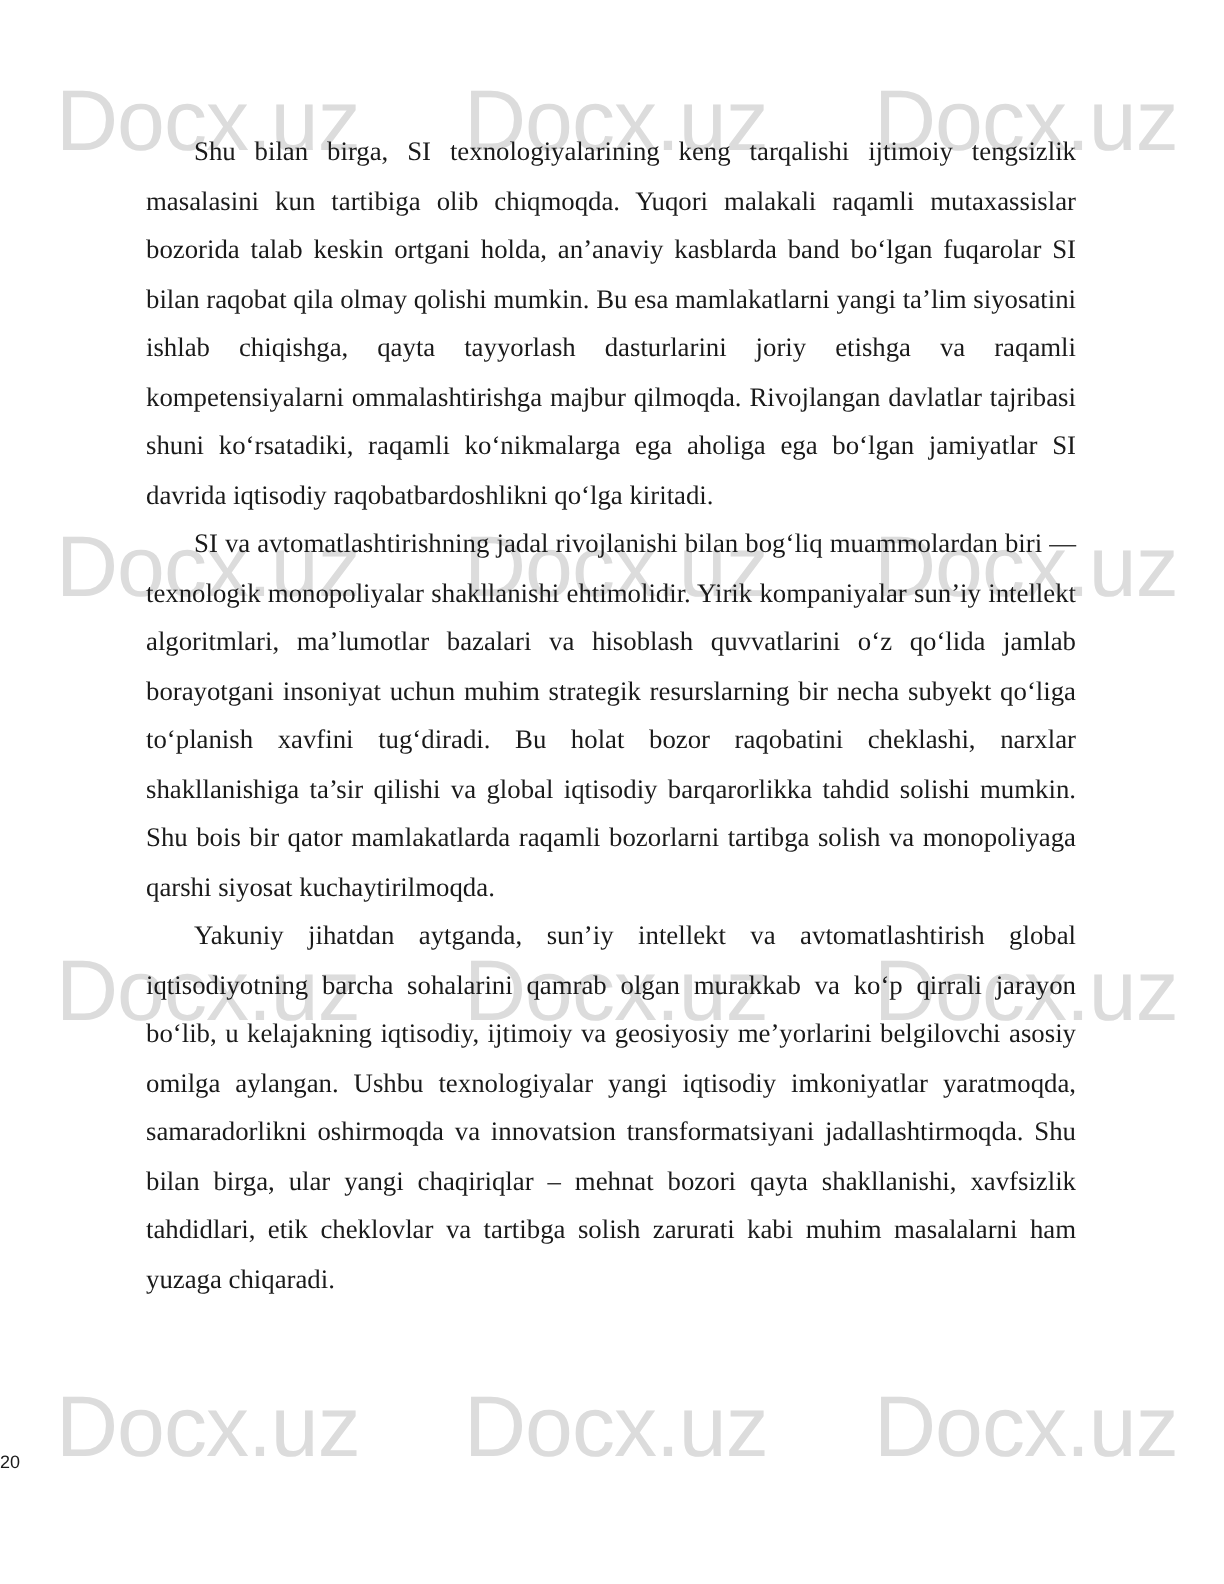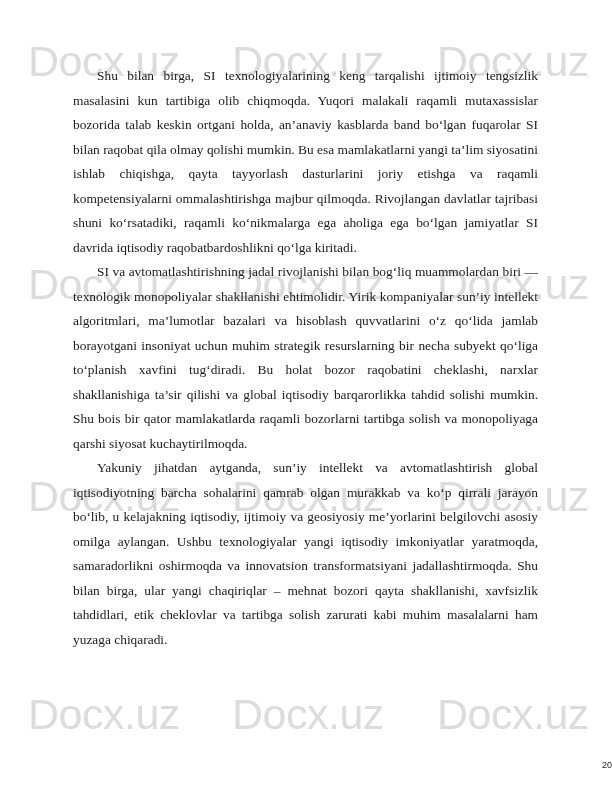--- a/index.html
+++ b/index.html
@@ -28,22 +28,22 @@
   }
   .content p {
     margin: 0;
     text-align: justify;
     text-indent: 24px;
   }
   .page-number {
     position: absolute;
     left: 0;
     width: 612px;
-    top: 760px;
-    text-align: right;
+    top: 726px;
+    text-align: left;
     font-family: "Liberation Sans", sans-serif;
     font-size: 9px;
     color: #1a1a1a;
     z-index: 1;
   }
 </style>
 </head>
 <body>
 
 <div class="page">

